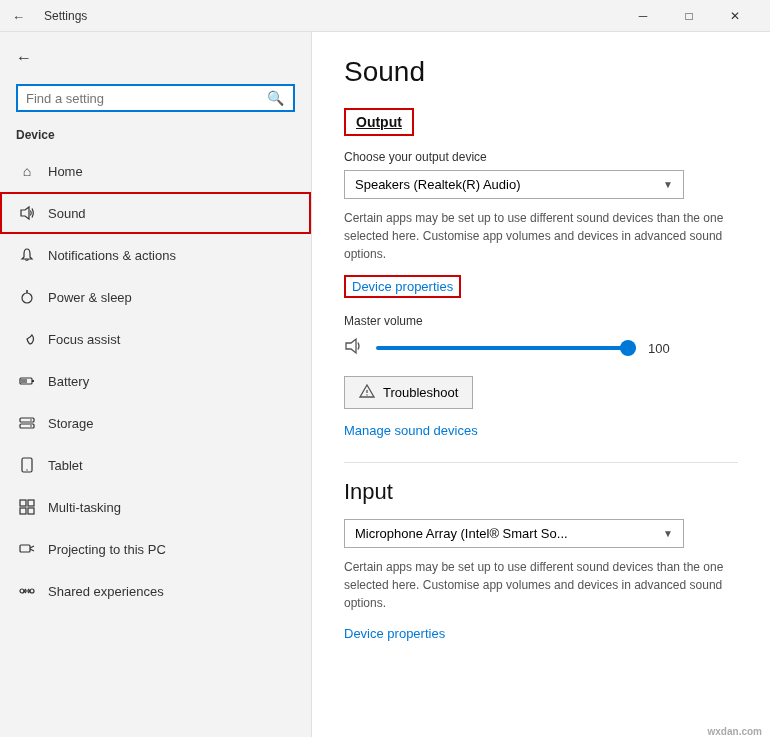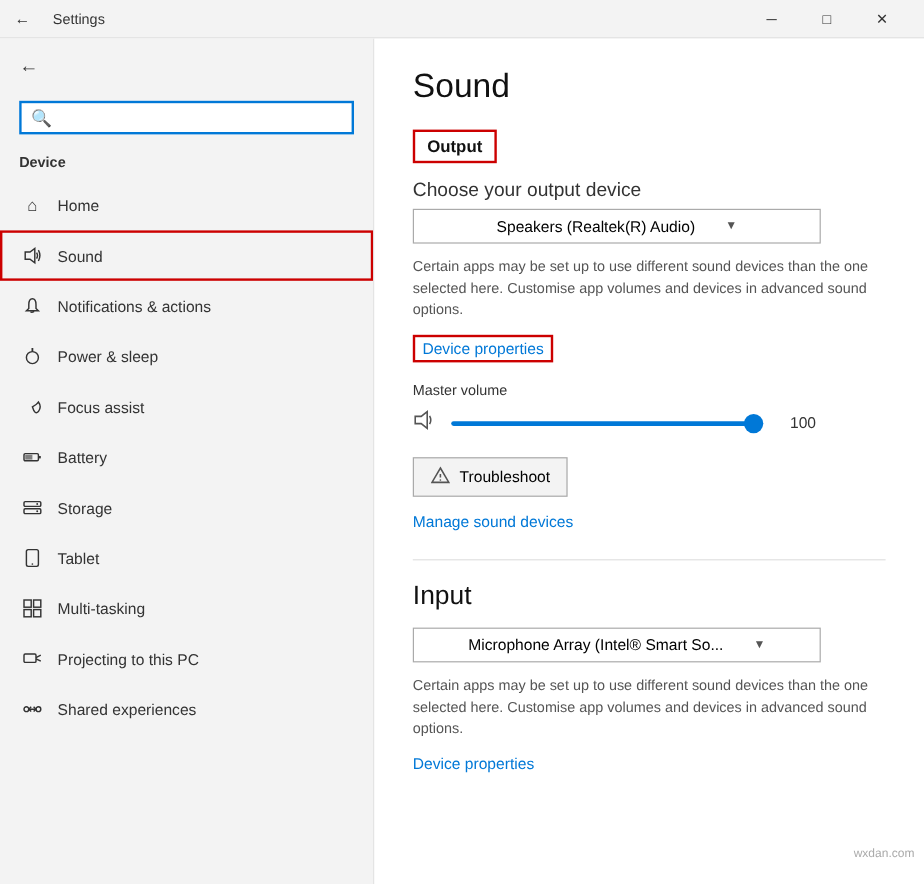--- a/index.html
+++ b/index.html
@@ -149,32 +149,33 @@
     }
 
     .section-header {
       display: inline-block;
       font-size: 14px;
       font-weight: 600;
       color: #111;
       border: 2px solid #cc0000;
       padding: 4px 10px;
       margin-bottom: 14px;
+      text-decoration: underline;
     }
 
     .label {
-      font-size: 16px;
+      font-size: 12px;
       color: #333;
       margin-bottom: 6px;
     }
 
     .dropdown {
       display: flex;
       align-items: center;
-      justify-content: center;
+      justify-content: space-between;
       border: 1px solid #aaa;
       background: #fff;
       padding: 6px 10px;
       font-size: 13px;
       cursor: pointer;
       width: 100%;
       max-width: 340px;
       margin-bottom: 10px;
       gap: 25px;
     }
@@ -250,21 +251,20 @@
       background: #0078d7;
       border-radius: 50%;
       top: 50%;
       transform: translateY(-50%);
       cursor: pointer;
     }
     .volume-value {
       font-size: 13px;
       color: #333;
       min-width: 32px;
-      text-align: right;
     }
 
     .troubleshoot-btn {
       display: flex;
       align-items: center;
       gap: 8px;
       border: 1px solid #aaa;
       background: #f3f3f3;
       padding: 6px 14px;
       font-size: 13px;
@@ -273,24 +273,25 @@
     }
 
     .divider {
       height: 1px;
       background: #e0e0e0;
       margin: 8px 0 16px 0;
     }
 
     .watermark {
       position: fixed;
-      bottom: 20px;
+      bottom: 0;
       right: 8px;
       font-size: 10px;
       color: #aaa;
+      font-weight: bold;
     }
   </style>
 </head>
 <body>
 
 <div class="titlebar">
   <span style="font-size:13px; cursor:pointer; color:#333;">←</span>
   <span class="titlebar-title">Settings</span>
   <div class="titlebar-controls">
     <button class="titlebar-btn">─</button>
@@ -301,20 +302,21 @@
 
 <div class="main-layout">
 
   <div class="sidebar">
 
     <div class="sidebar-back">
       <span class="back-arrow">←</span>
     </div>
 
     <div class="search-box">
+      <input class="search-input" type="text" placeholder="Find a setting" style="">
       <span class="search-icon-svg">🔍</span>
     </div>
 
     <div class="sidebar-section-label">Device</div>
 
     <div class="sidebar-item">
       <span class="sidebar-item-icon">⌂</span>
       <span class="sidebar-item-label">Home</span>
     </div>
     <div class="sidebar-item active">

